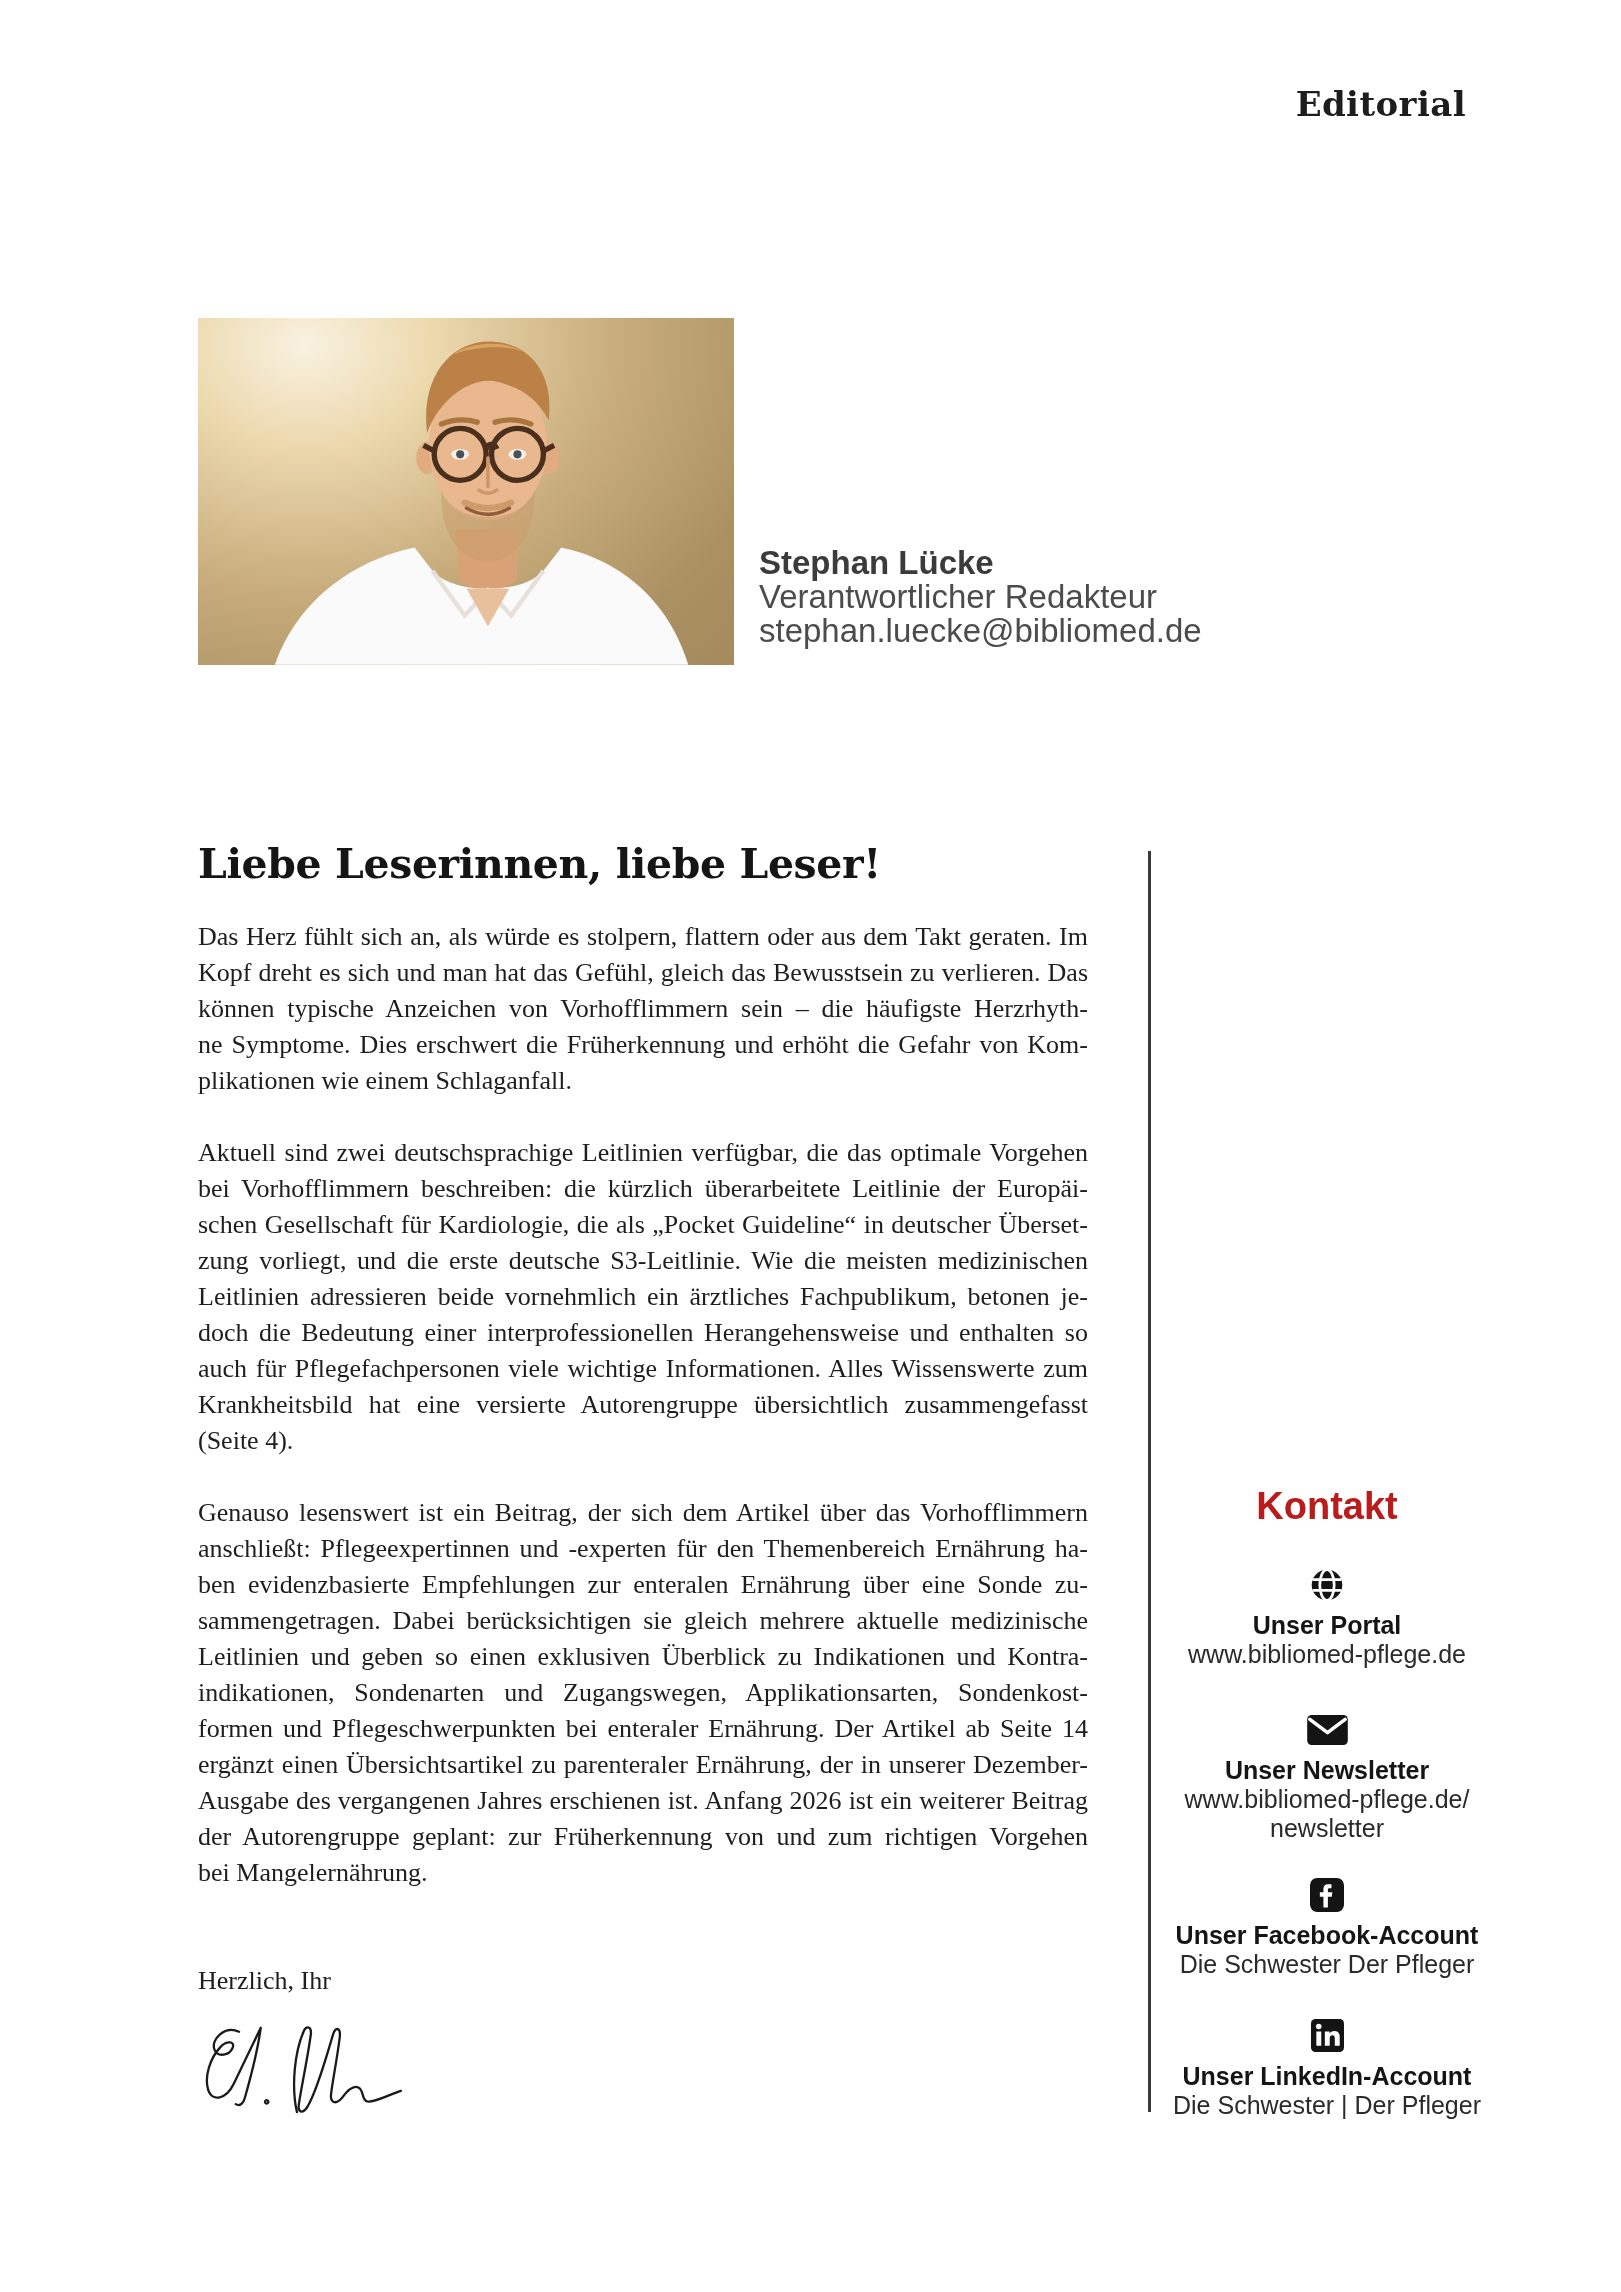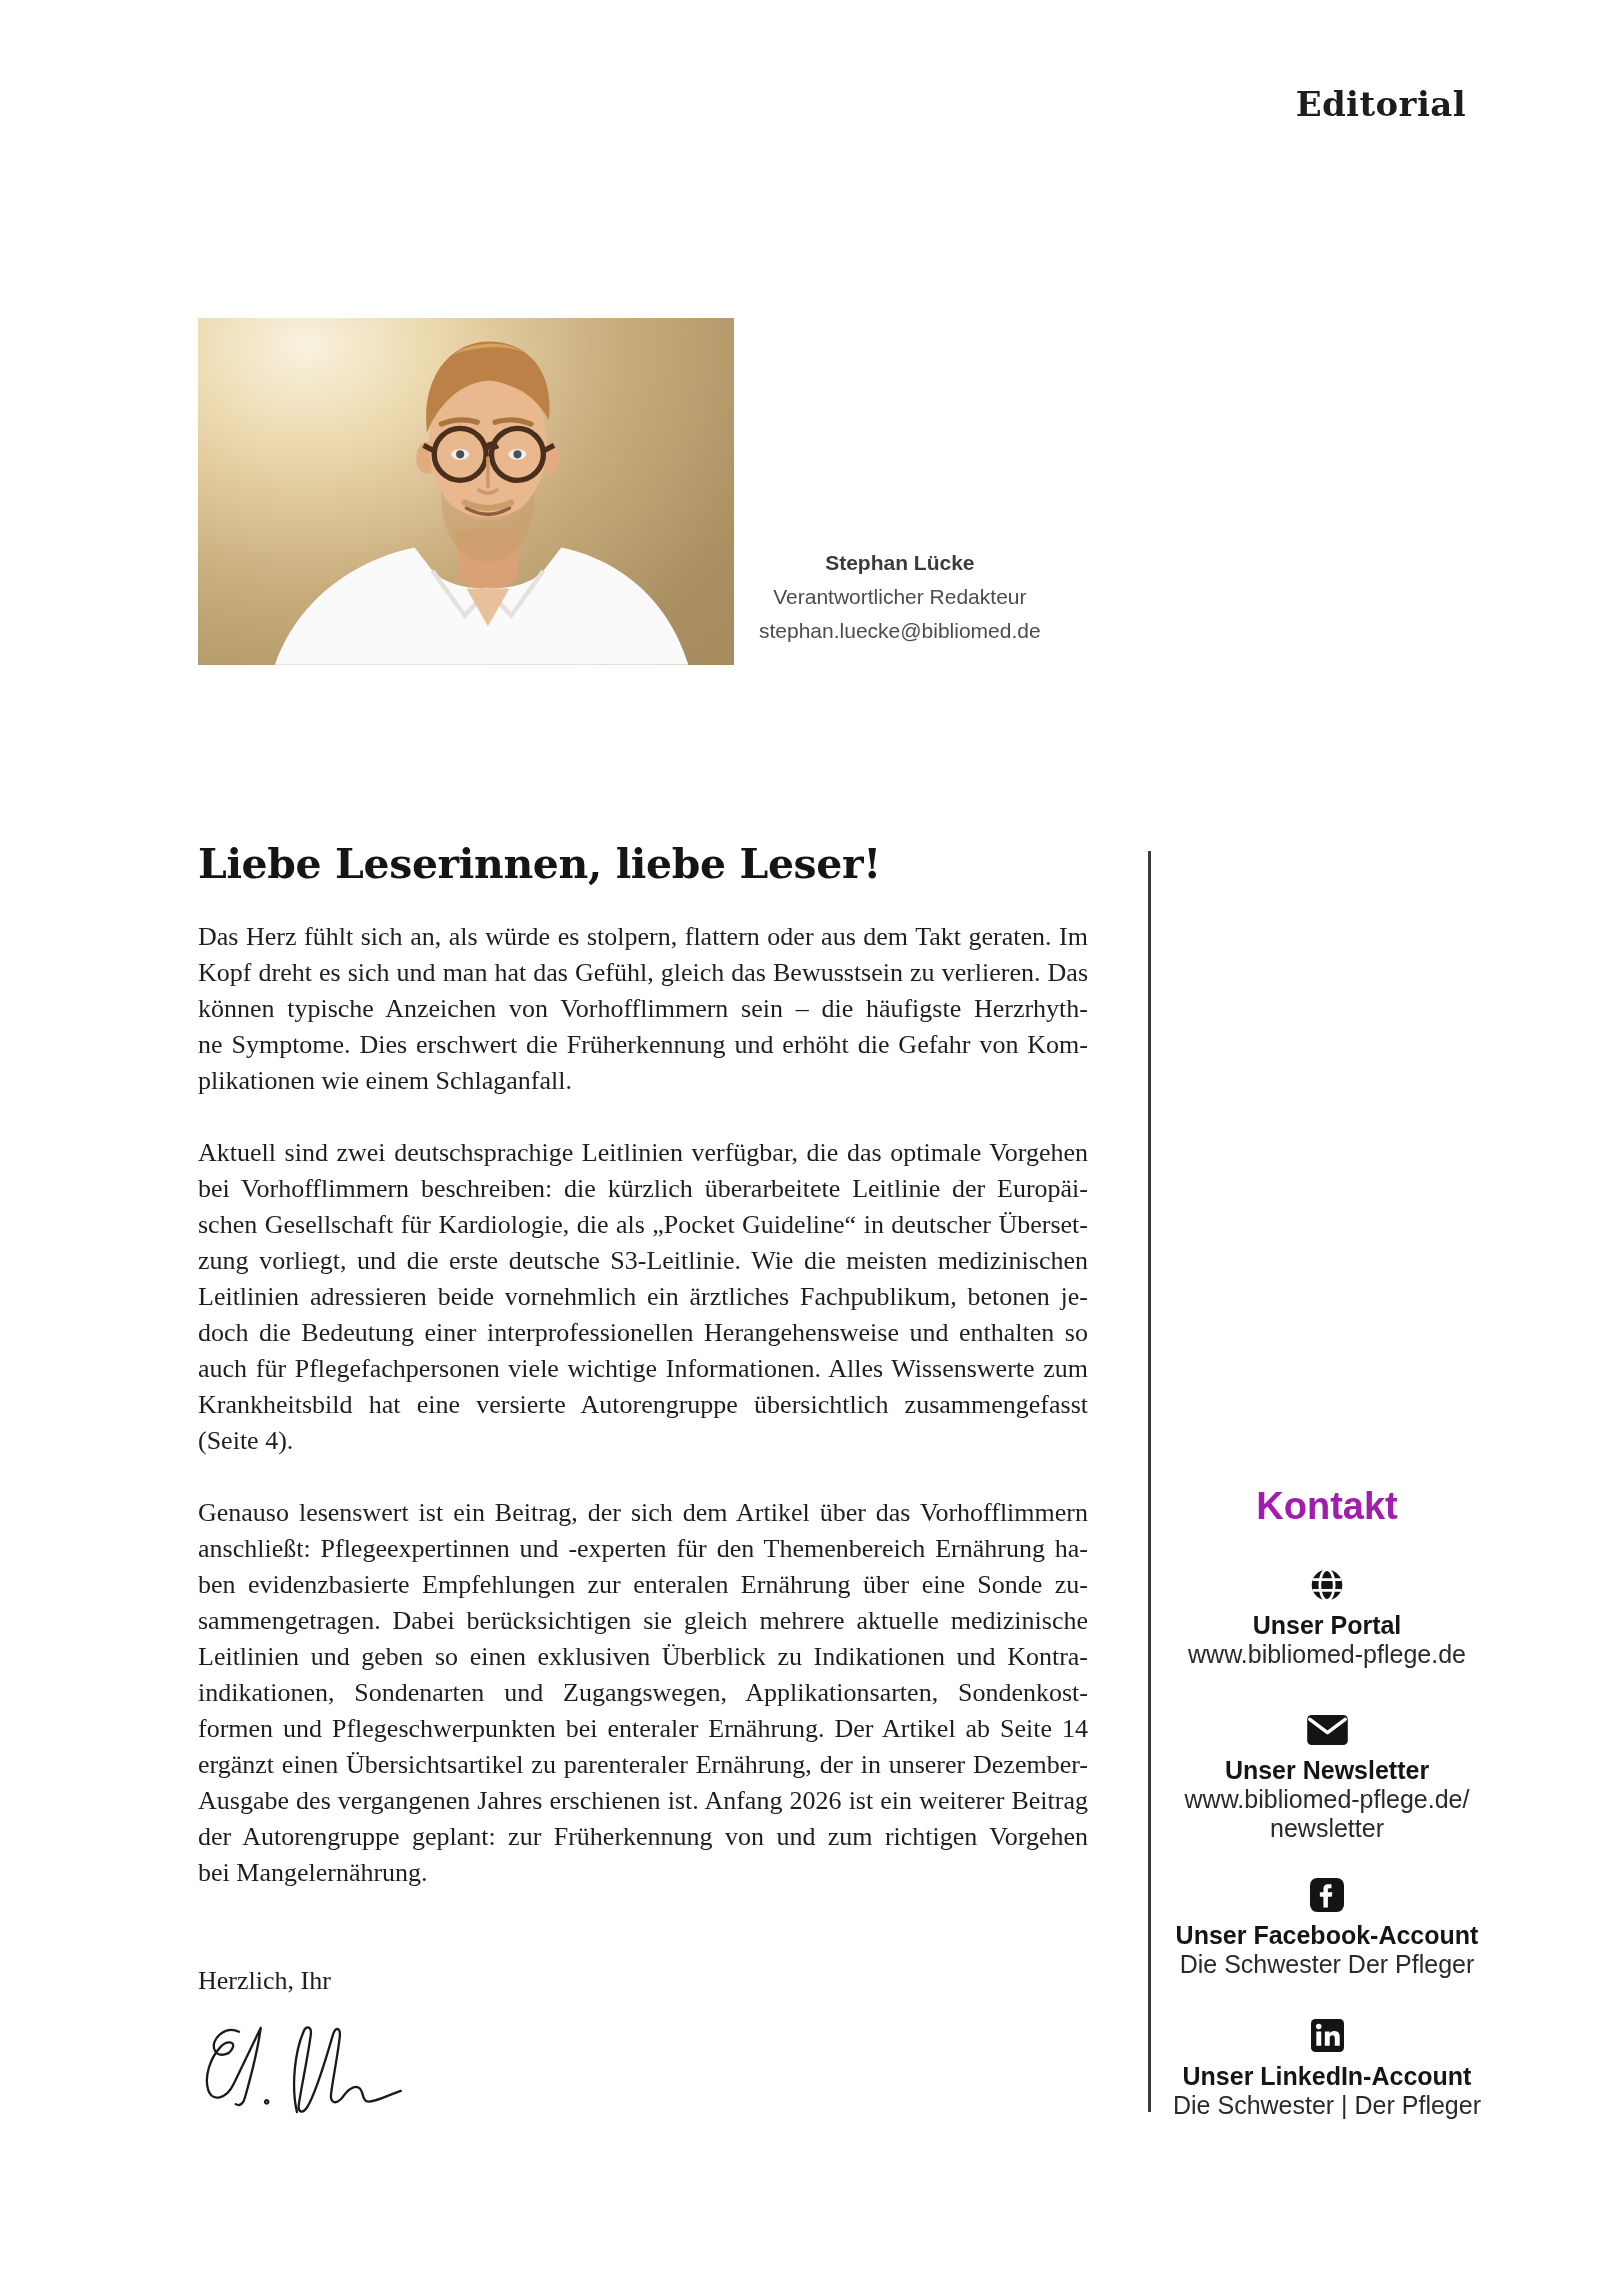--- a/index.html
+++ b/index.html
@@ -22,21 +22,21 @@
     position:absolute; left:198px; top:318px; width:536px; height:347px;
     background:
       radial-gradient(ellipse 573px 448px at 20% 8%, #f9f2e0 0%, #ecd9ae 22%, #c8ac7c 55%, #ab9162 85%, #a58b5d 100%);
     overflow:hidden;
   }
   .photo svg { position:absolute; left:0; top:0; width:100%; height:100%; }
 
   
   .caption {
     position:absolute; left:759px; top:546px;
-    font-size:21px; line-height:34px; color:#4c4c4c;text-align:center;
+    font-size:33px; line-height:34px; color:#4c4c4c;
   }
   .caption .name { font-weight:700; color:#3b3b3b; }
 
   
   .headline {
     position:absolute; left:198px; top:840px;
     font-family:"DejaVu Serif", serif; font-weight:700;
     font-size:41px; color:#151515; letter-spacing:-0.4px; white-space:nowrap;text-align:center;
   }
 
@@ -51,21 +51,21 @@
   .jline.last { text-align-last:left; }
   .closing { margin-top:25px; }
   .signature { margin-top:12.5px; }
 
   
   .divider { position:absolute; left:1148px; top:851px; width:2.7px; height:1261px; background:#3b3b3b; }
 
   
   .kontakt-title {
     position:absolute; left:1157px; top:1485px; width:340px; text-align:center;
-    font-weight:700; font-size:38px; color:#a21caf;
+    font-weight:700; font-size:38px; color:#b91c1c;
   }
   .contact-item { position:absolute; left:1157px; width:340px; text-align:center; }
   .ci-0 { top:1564px; } .ci-1 { top:1709px; } .ci-2 { top:1874px; } .ci-3 { top:2015px; }
   .contact-item .icn { height:41px; display:flex; align-items:center; justify-content:center; margin-bottom:5.4px; }
   .contact-item .lbl { font-weight:700; font-size:25px; line-height:30px; color:#151515; }
   .contact-item .cline { font-size:25px; line-height:29px; color:#2a2a2a; }
 
   
   .footer {
     position:absolute; top:2196px; right:154px;

